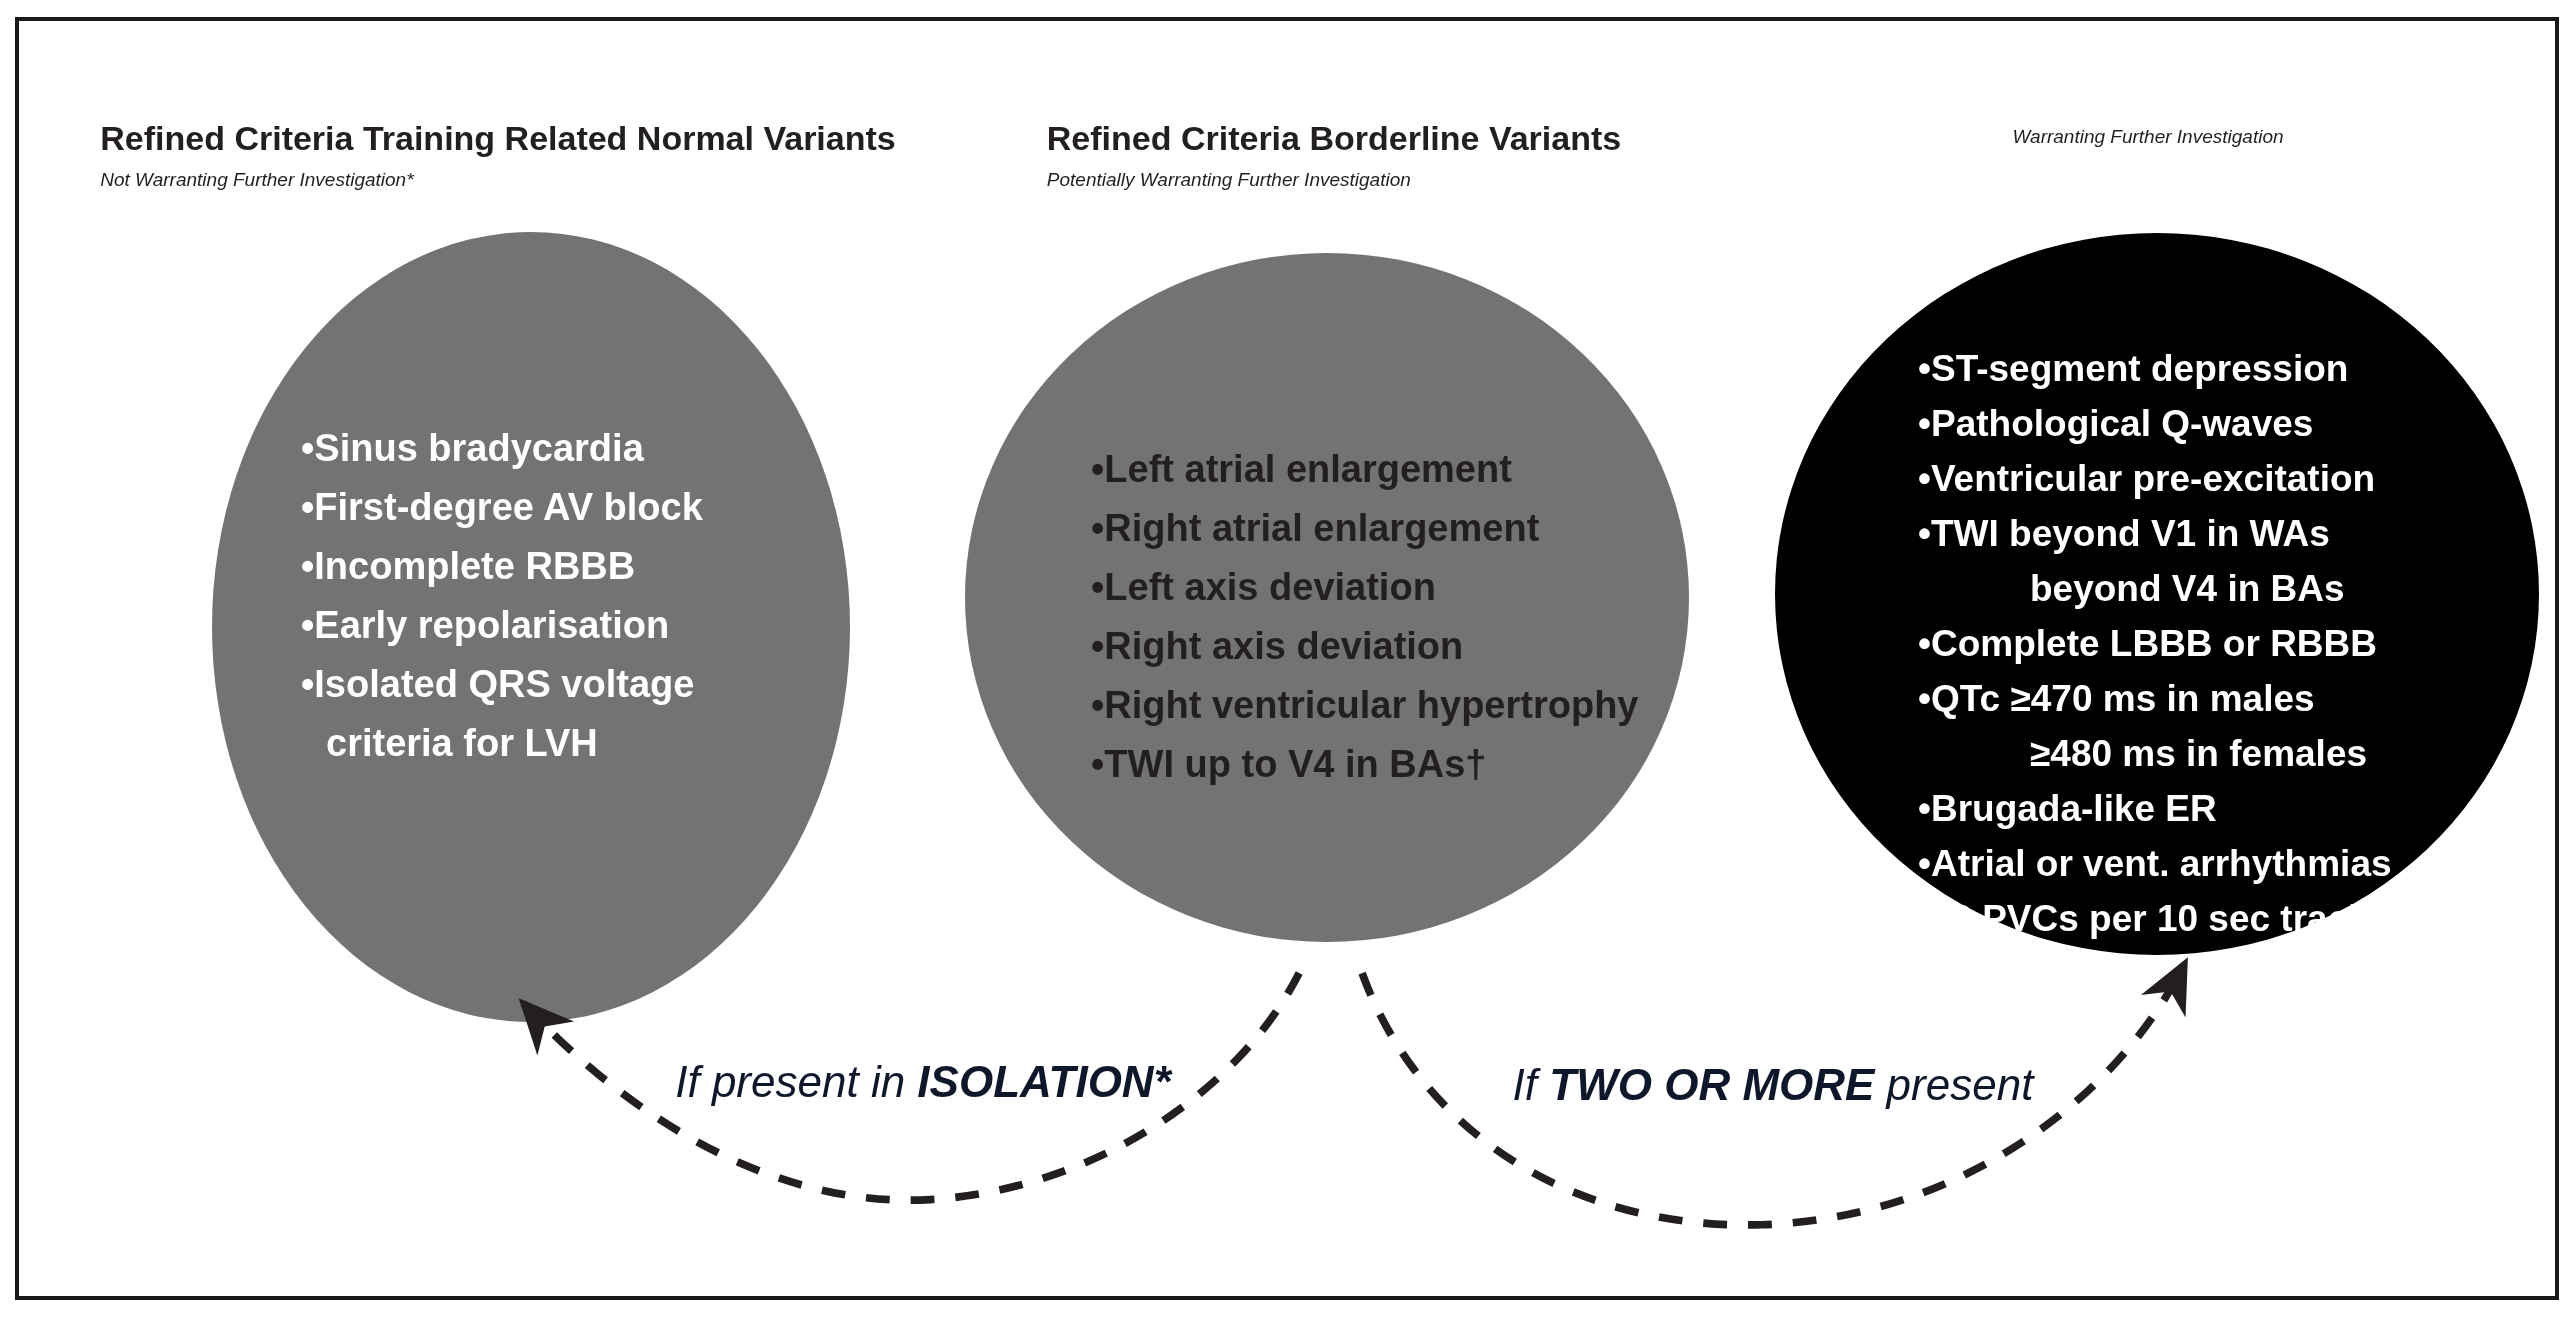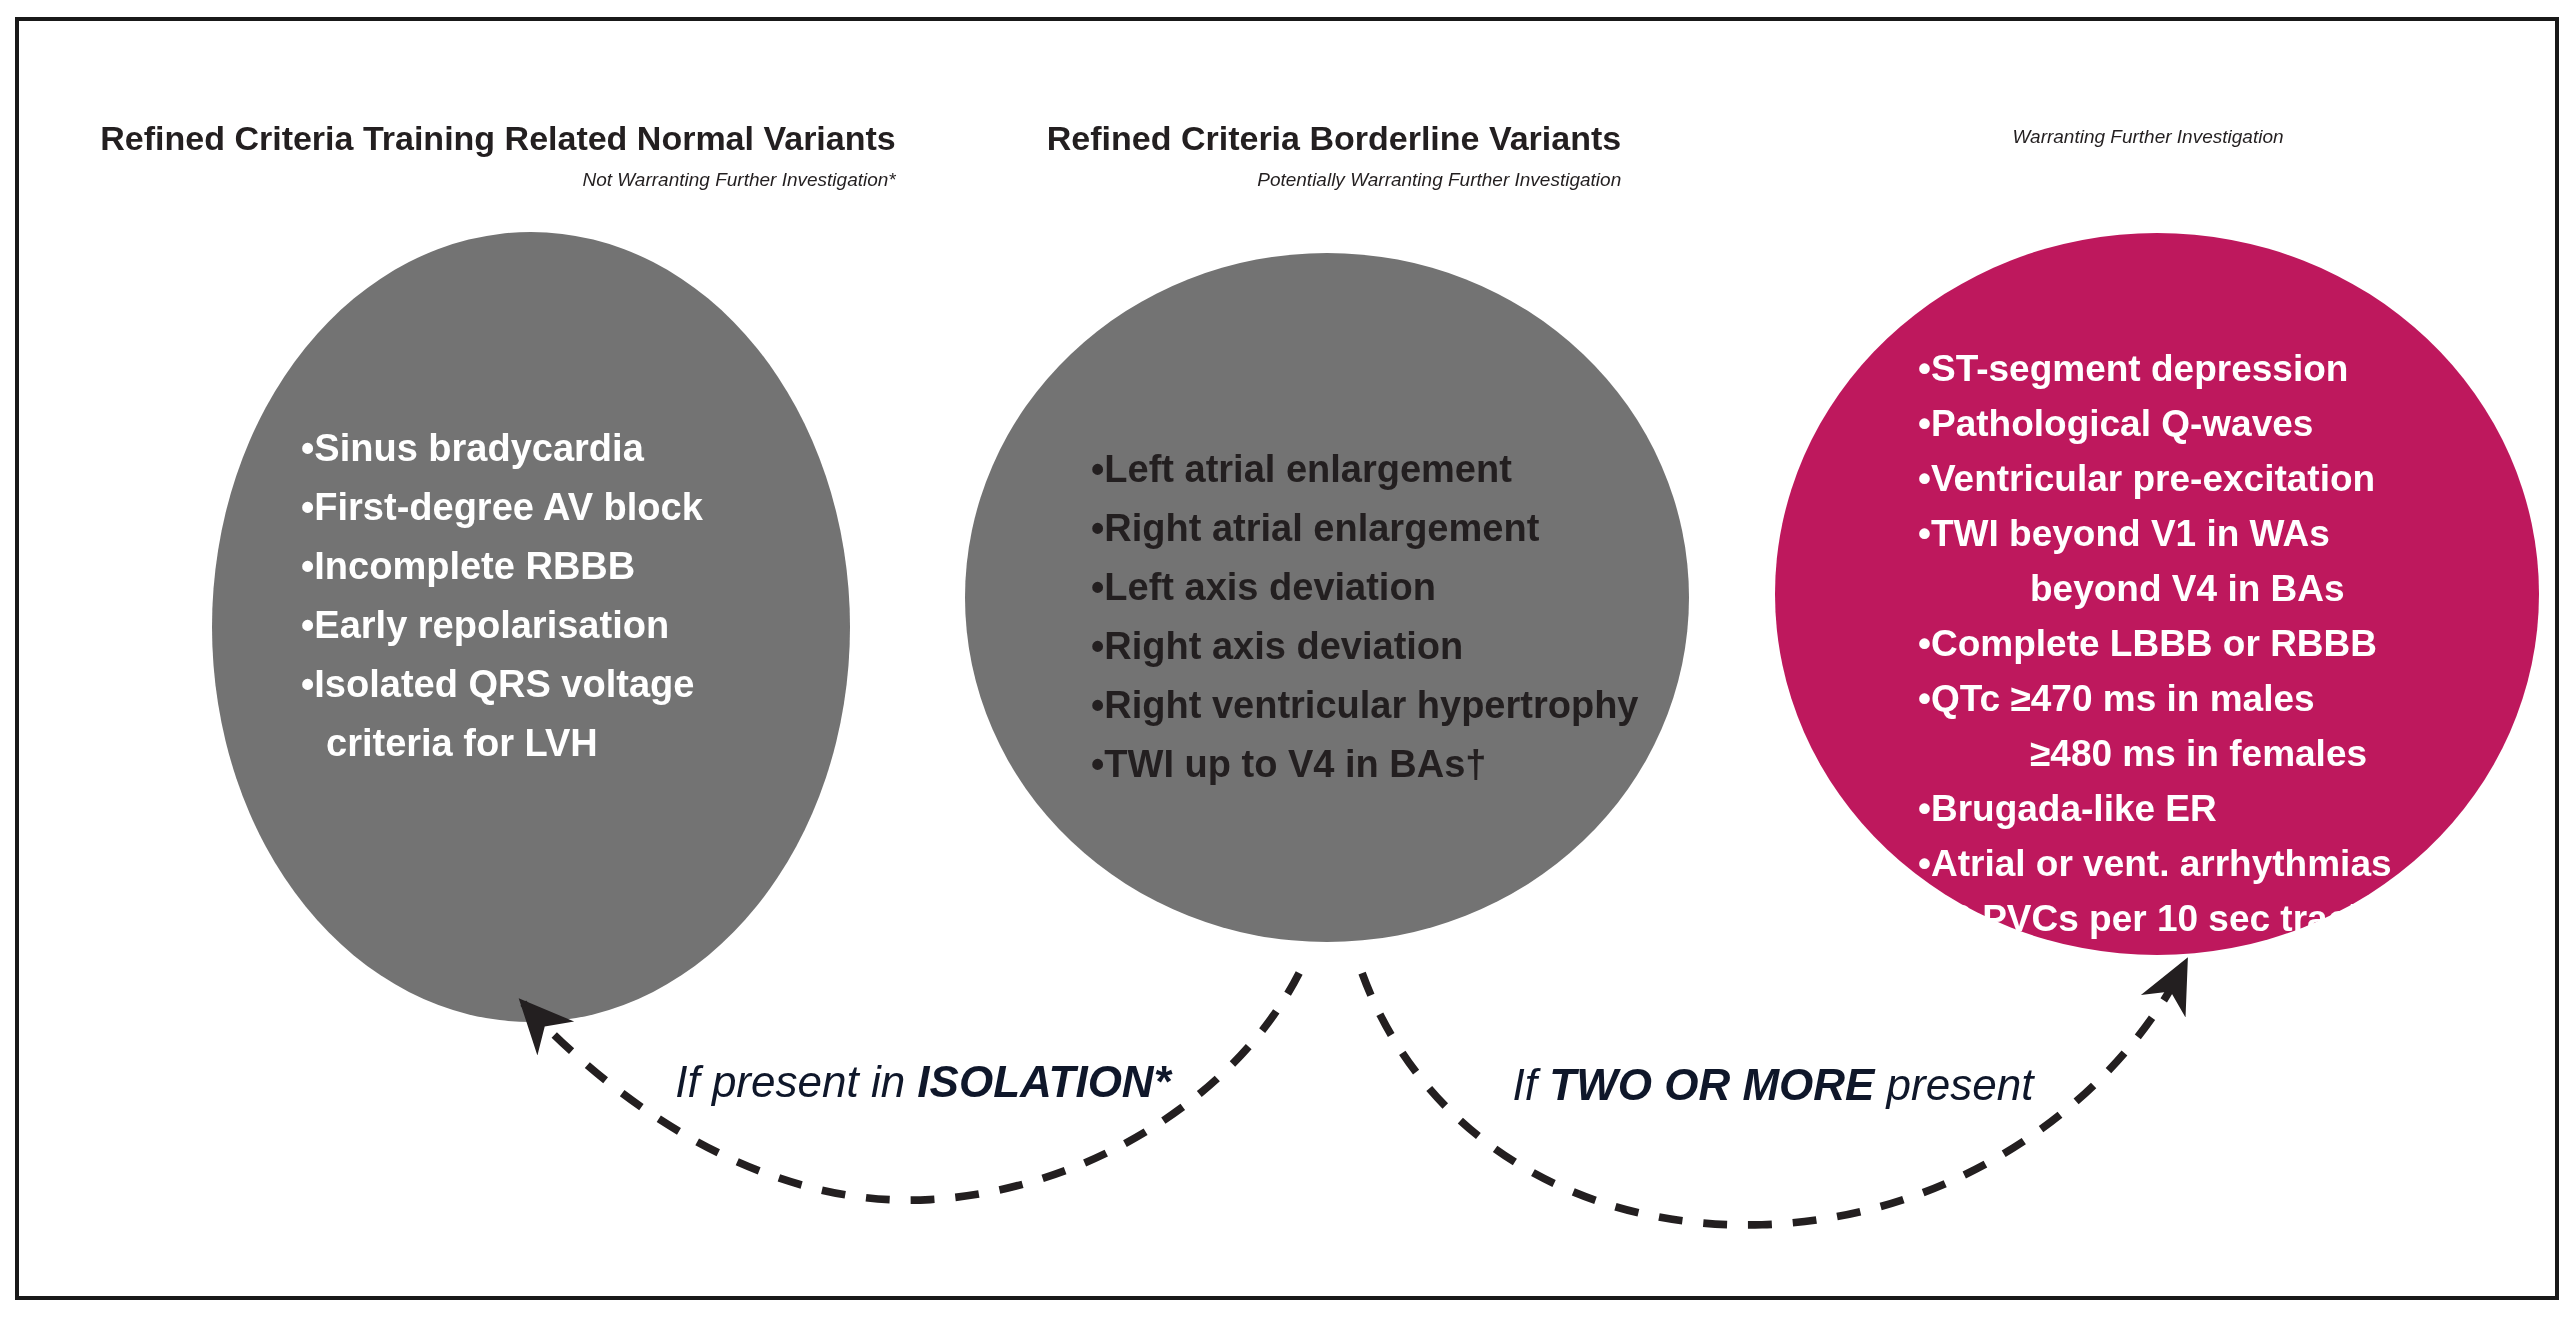--- a/index.html
+++ b/index.html
@@ -6,31 +6,31 @@
   body{
     width:2576px;height:1317px;background:#ffffff;
     font-family:"Liberation Sans",sans-serif;color:#231f20;
     position:relative;overflow:hidden;
   }
   .frame{
     position:absolute;left:15.4px;top:17px;right:17px;bottom:17px;
     border:4.2px solid #191919;background:#ffffff;
   }
   
-  .col-head{position:absolute;top:117px;transform:translateX(-50%);text-align:right;white-space:nowrap;}
+  .col-head{position:absolute;top:117px;transform:translateX(-50%);text-align:left;white-space:nowrap;}
   #head-normal{left:498px;}
   #head-borderline{left:1334px;}
   #head-unrelated{left:2148px;}
   .col-title{font-size:34px;font-weight:bold;line-height:43px;letter-spacing:0px;}
   .col-sub{font-size:19px;font-style:italic;line-height:39px;}
   
   .circle{position:absolute;border-radius:50%;}
   #circle-normal{left:212px;top:232px;width:638px;height:790px;background:#737373;color:#ffffff;}
   #circle-borderline{left:965px;top:253px;width:724px;height:689px;background:#737373;color:#231f20;}
-  #circle-unrelated{left:1775px;top:233px;width:764px;height:722px;background:#be185d;color:#ffffff;}
+  #circle-unrelated{left:1775px;top:233px;width:764px;height:722px;background:#000000;color:#ffffff;}
   .crit-list{
     list-style:none;margin:0;padding:0;position:absolute;
     font-weight:bold;font-size:38px;line-height:59px;white-space:nowrap;
   }
   #list-normal{left:89px;top:187px;}
   #list-borderline{left:126px;top:187px;}
   #list-unrelated{left:143px;top:108px;line-height:55px;font-size:37px;}
   .crit-list li::before{content:"\2022 ";}
   .crit-list li.wrap::before{content:"";}
   #list-normal li.wrap{padding-left:25px;}

